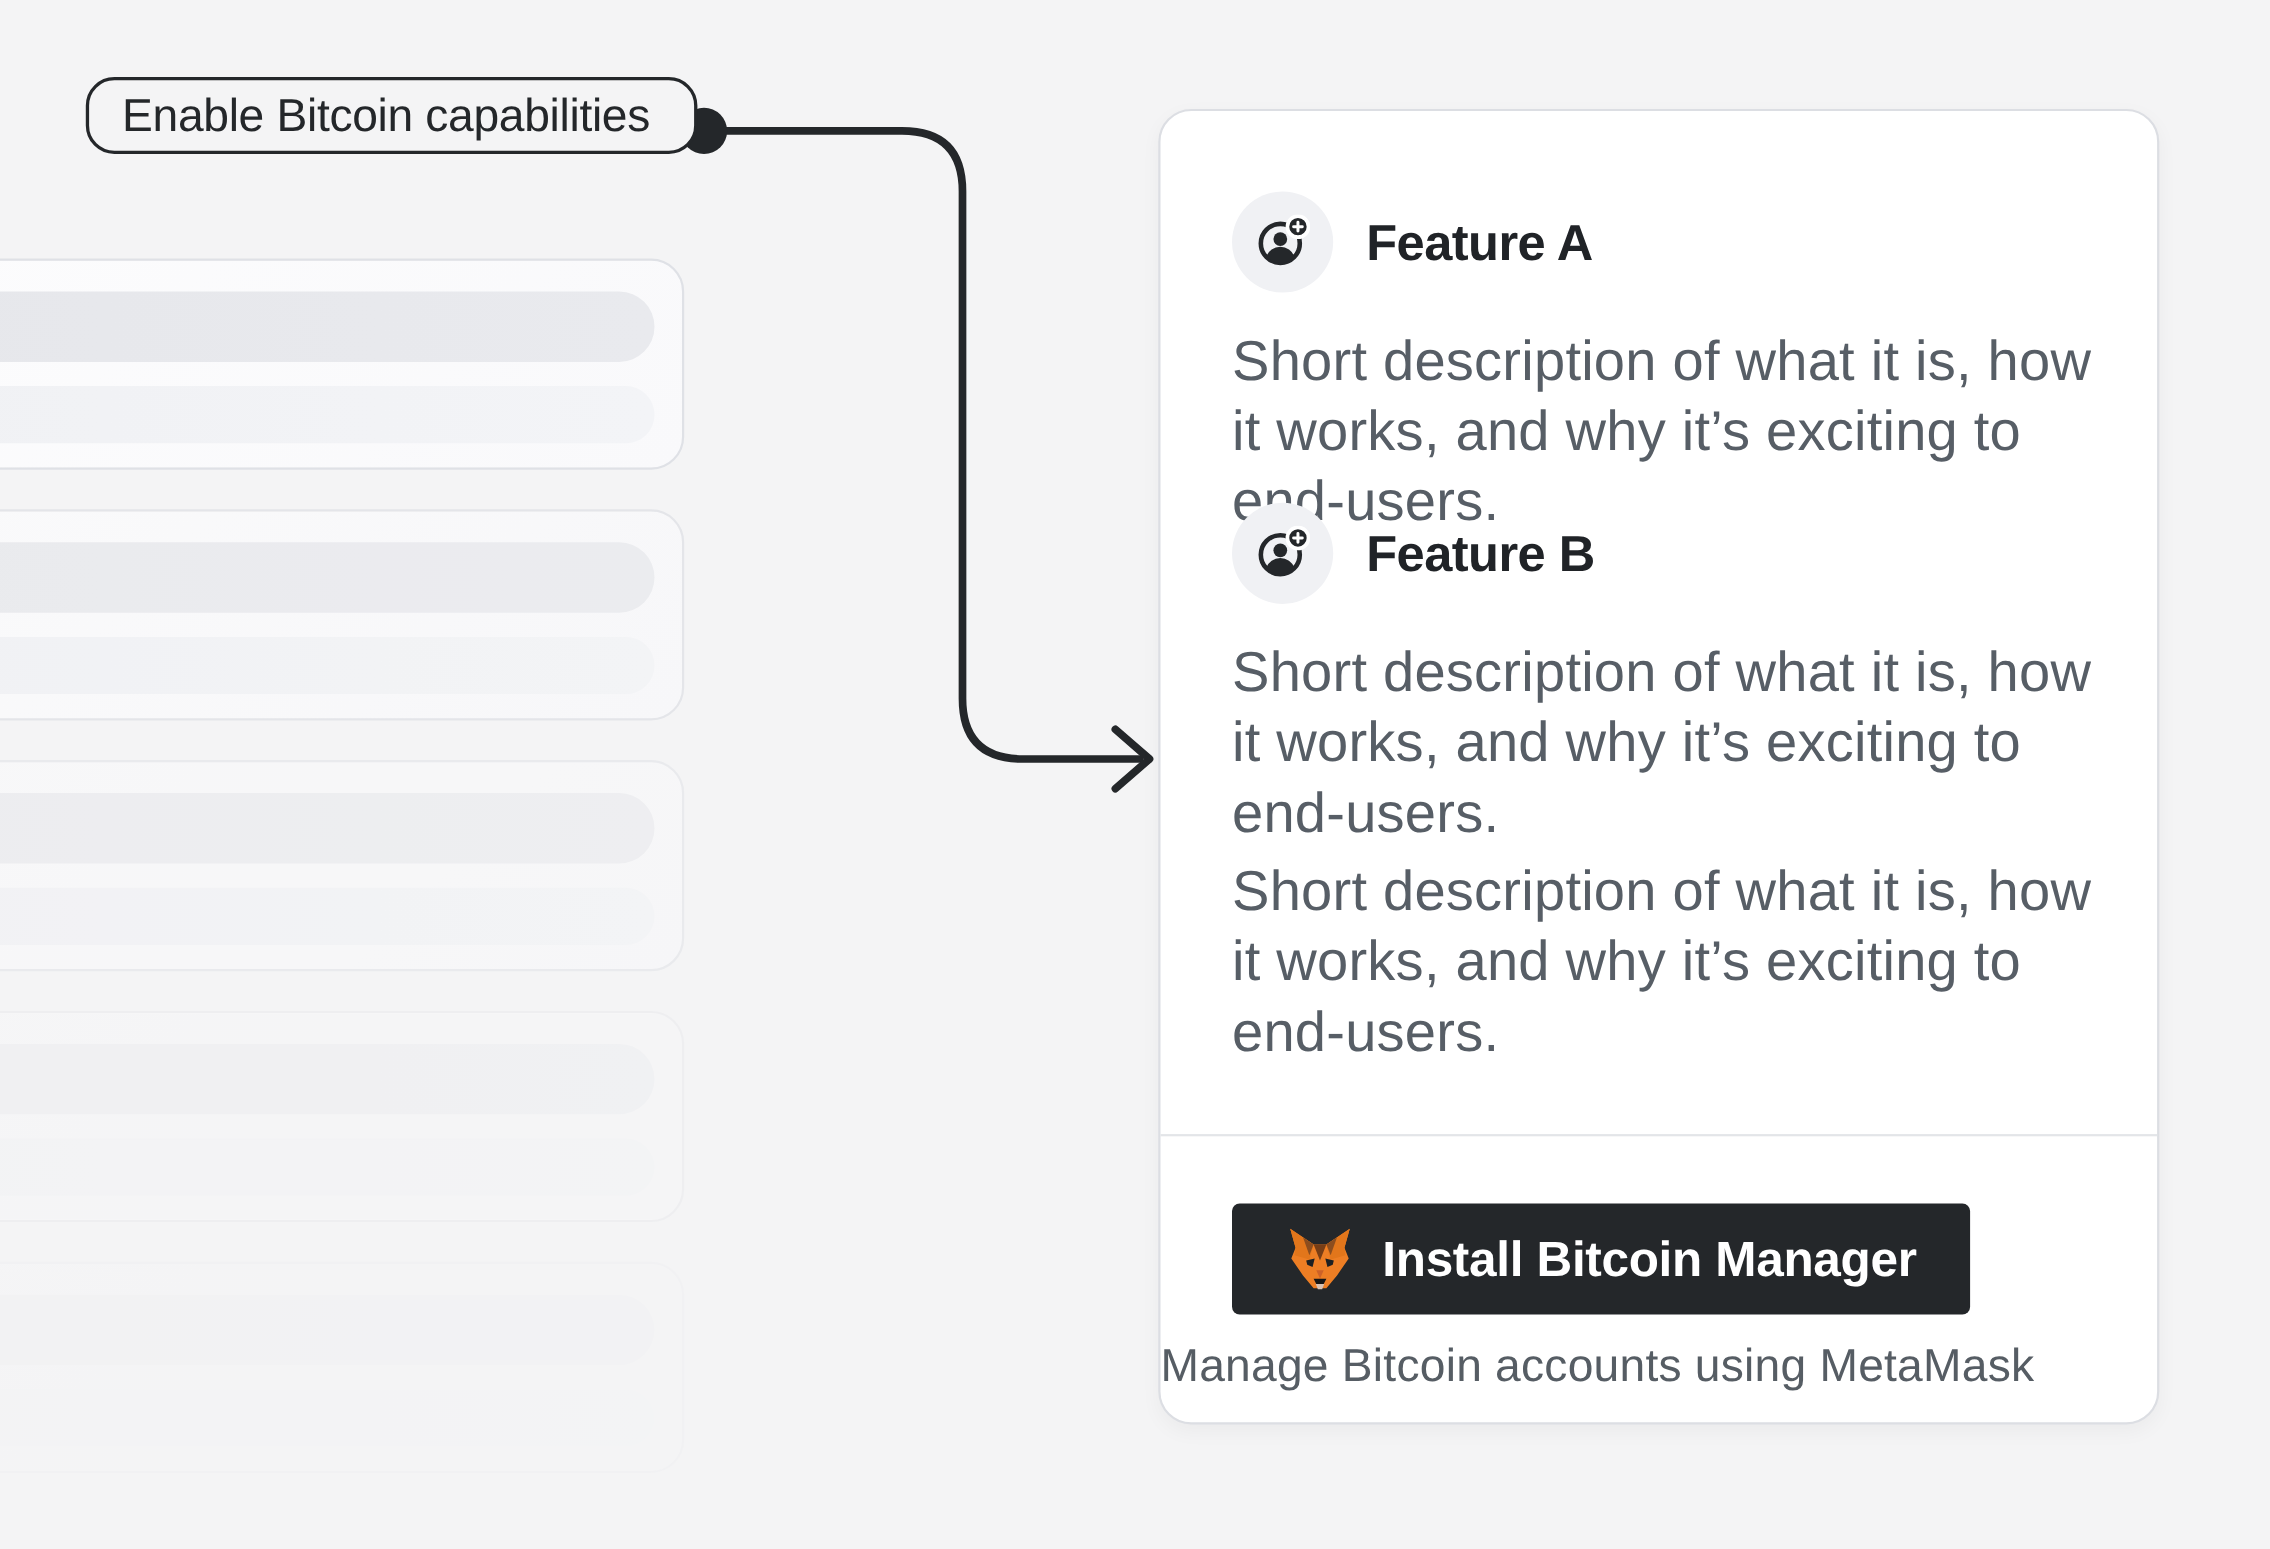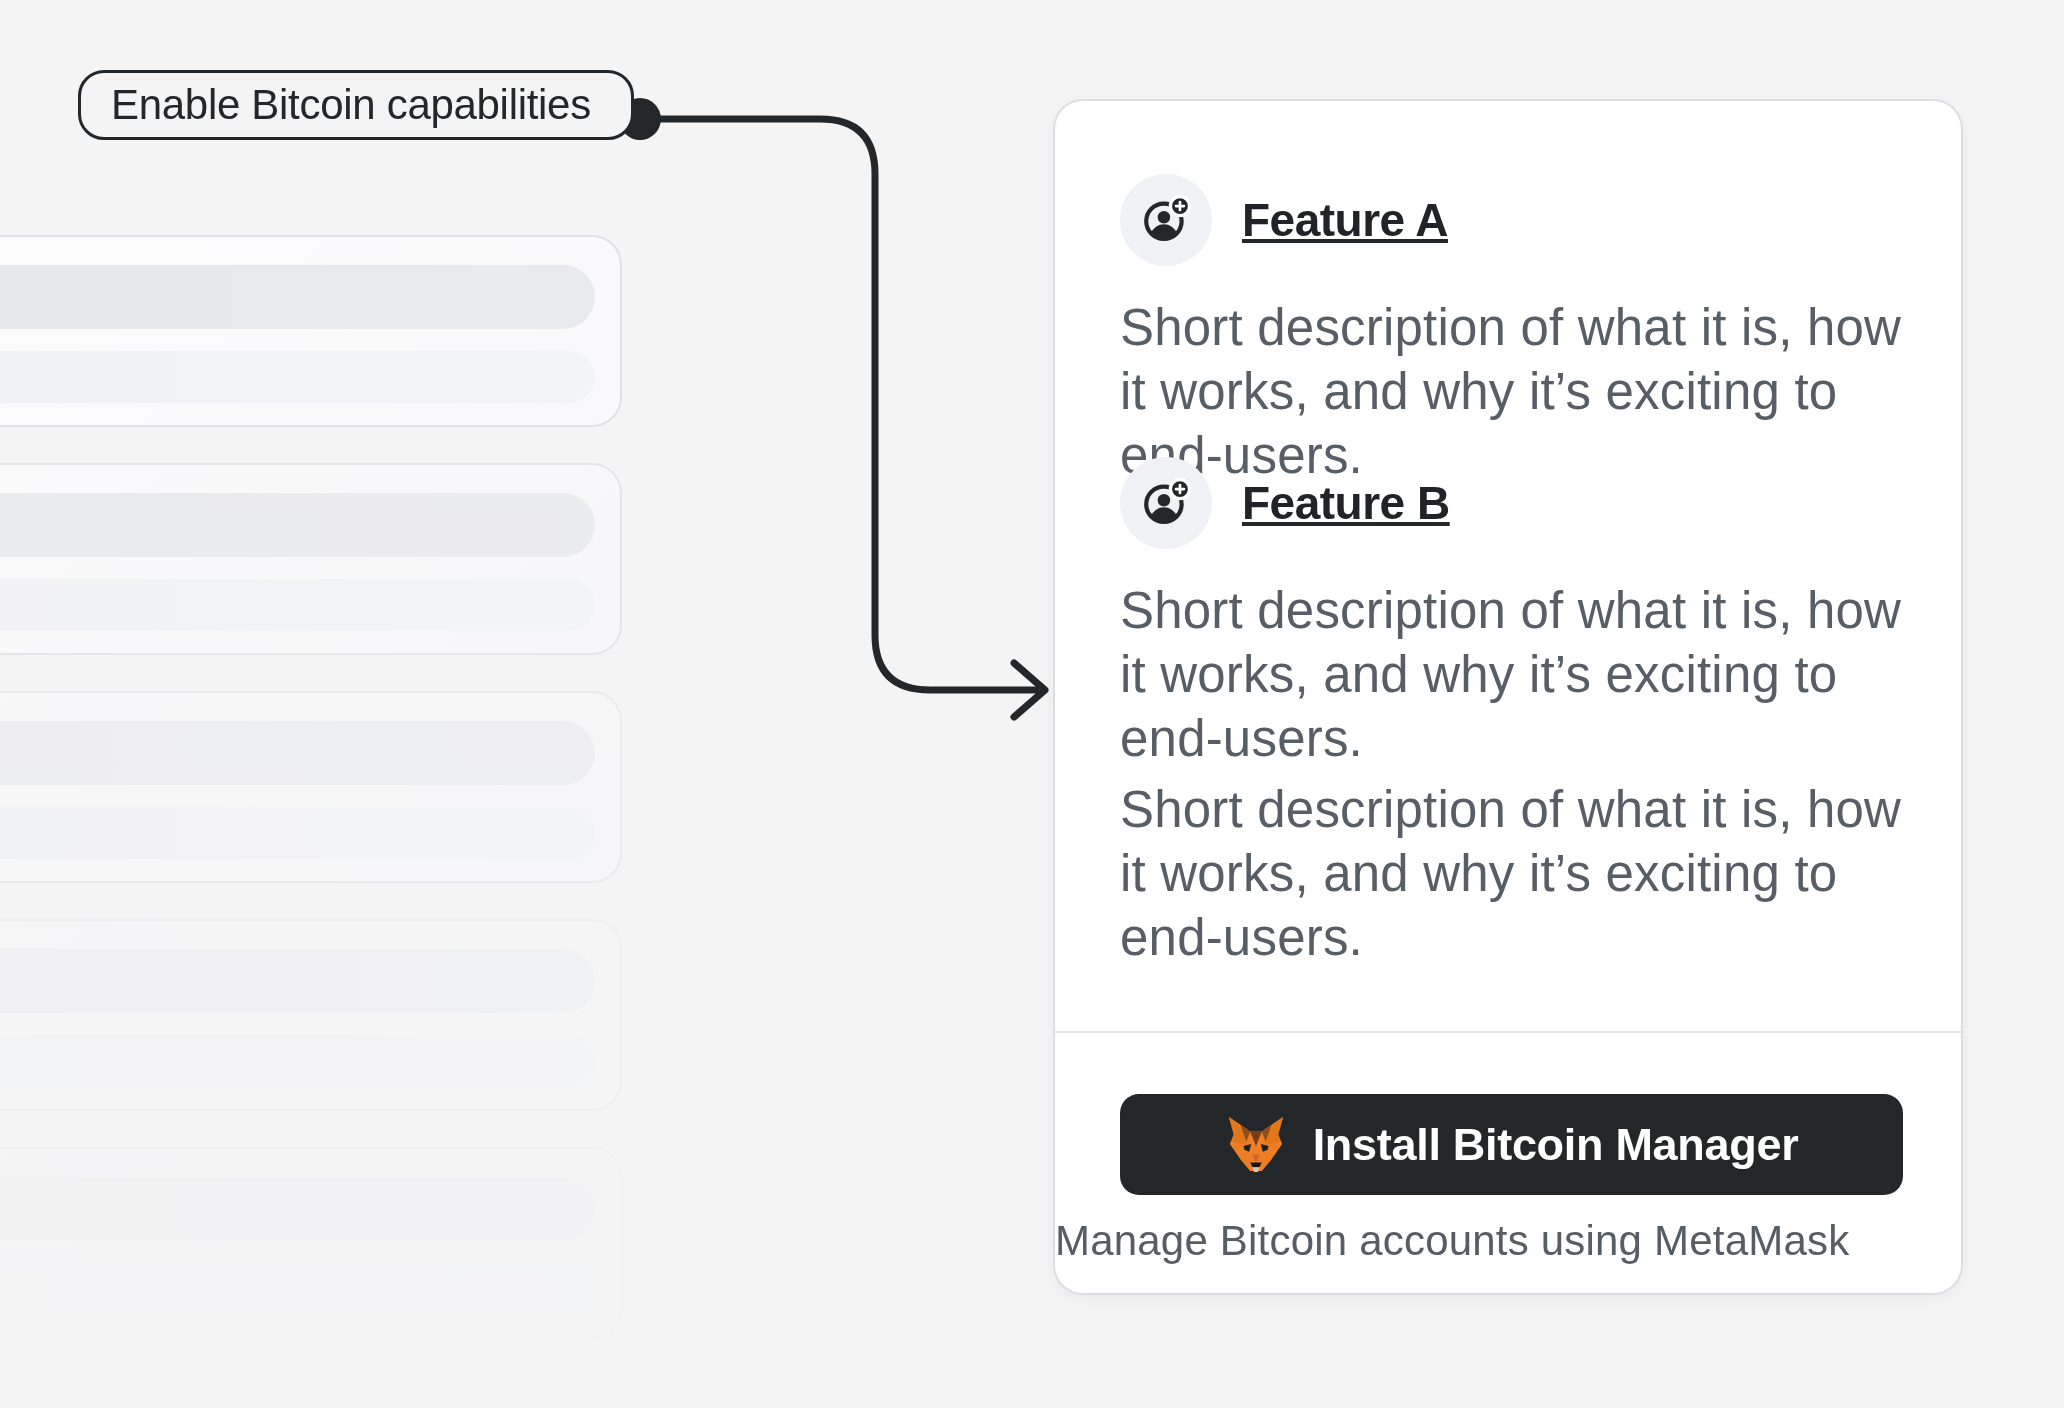--- a/index.html
+++ b/index.html
@@ -35,34 +35,34 @@
   }
   .op1{opacity:1}.op2{opacity:.75}.op3{opacity:.5}.op4{opacity:.28}.op5{opacity:.12}
   
   .feature-card{
     position:absolute;left:1053px;top:99px;width:910px;height:1196px;
     background:#ffffff;border:2px solid #dcdee3;border-radius:30px;
     box-sizing:border-box;box-shadow:0 6px 18px rgba(30,33,36,.04);z-index:2;
   }
   .feature-row{position:absolute;left:65px;width:810px;}
   .row-a{top:73px}.row-b{top:356px}.row-c{top:647px}
-  .feature-head{display:flex;align-items:center;gap:30px;height:92px;text-decoration:underline;}
+  .feature-head{display:flex;align-items:center;gap:30px;height:92px;}
   .icon-circle{
     width:92px;height:92px;border-radius:50%;background:#f0f1f4;flex:0 0 auto;
     display:flex;align-items:center;justify-content:center;
   }
   .feature-title{font-size:46px;font-weight:bold;letter-spacing:-.5px;color:#202327;}
   .feature-desc{
     margin-top:30px;width:810px;font-size:51px;line-height:64px;color:#575e66;
     letter-spacing:.2px;
   }
   .divider{position:absolute;left:0;right:0;top:930px;height:2px;background:#e3e5e8;}
   .install-btn{
-    position:absolute;left:65px;top:993px;width:783px;height:101px;
-    background:#24272a;border:none;border-radius:19px;cursor:pointer;
+    position:absolute;left:65px;top:993px;width:671px;height:101px;
+    background:#24272a;border:none;border-radius:7px;cursor:pointer;
     display:flex;align-items:center;justify-content:center;gap:26px;
     font-family:"Liberation Sans", sans-serif;
   }
   .install-btn .btn-label{font-size:45px;font-weight:bold;color:#ffffff;letter-spacing:-.3px;}
   .caption{
     position:absolute;left:0;right:0;top:1116px;
     font-size:42px;color:#565d64;letter-spacing:.2px;
   }
 </style>
 </head>

